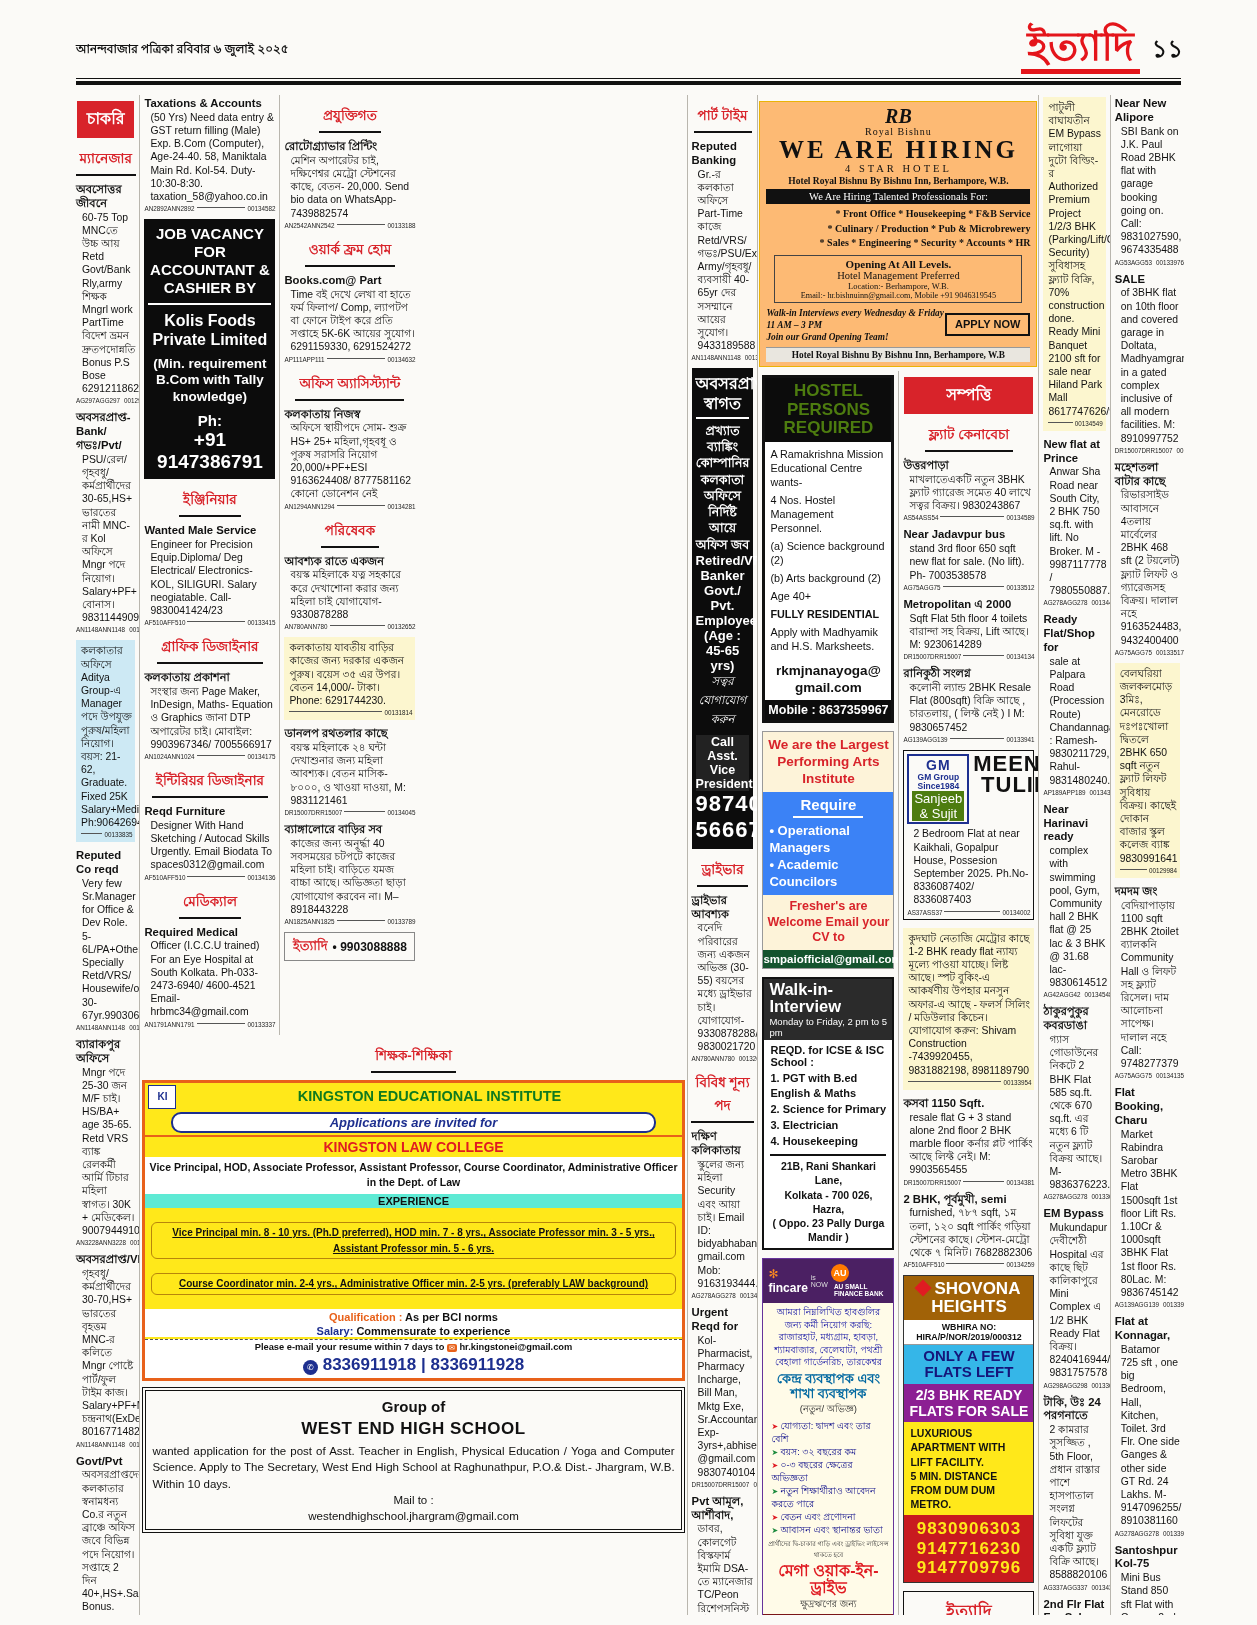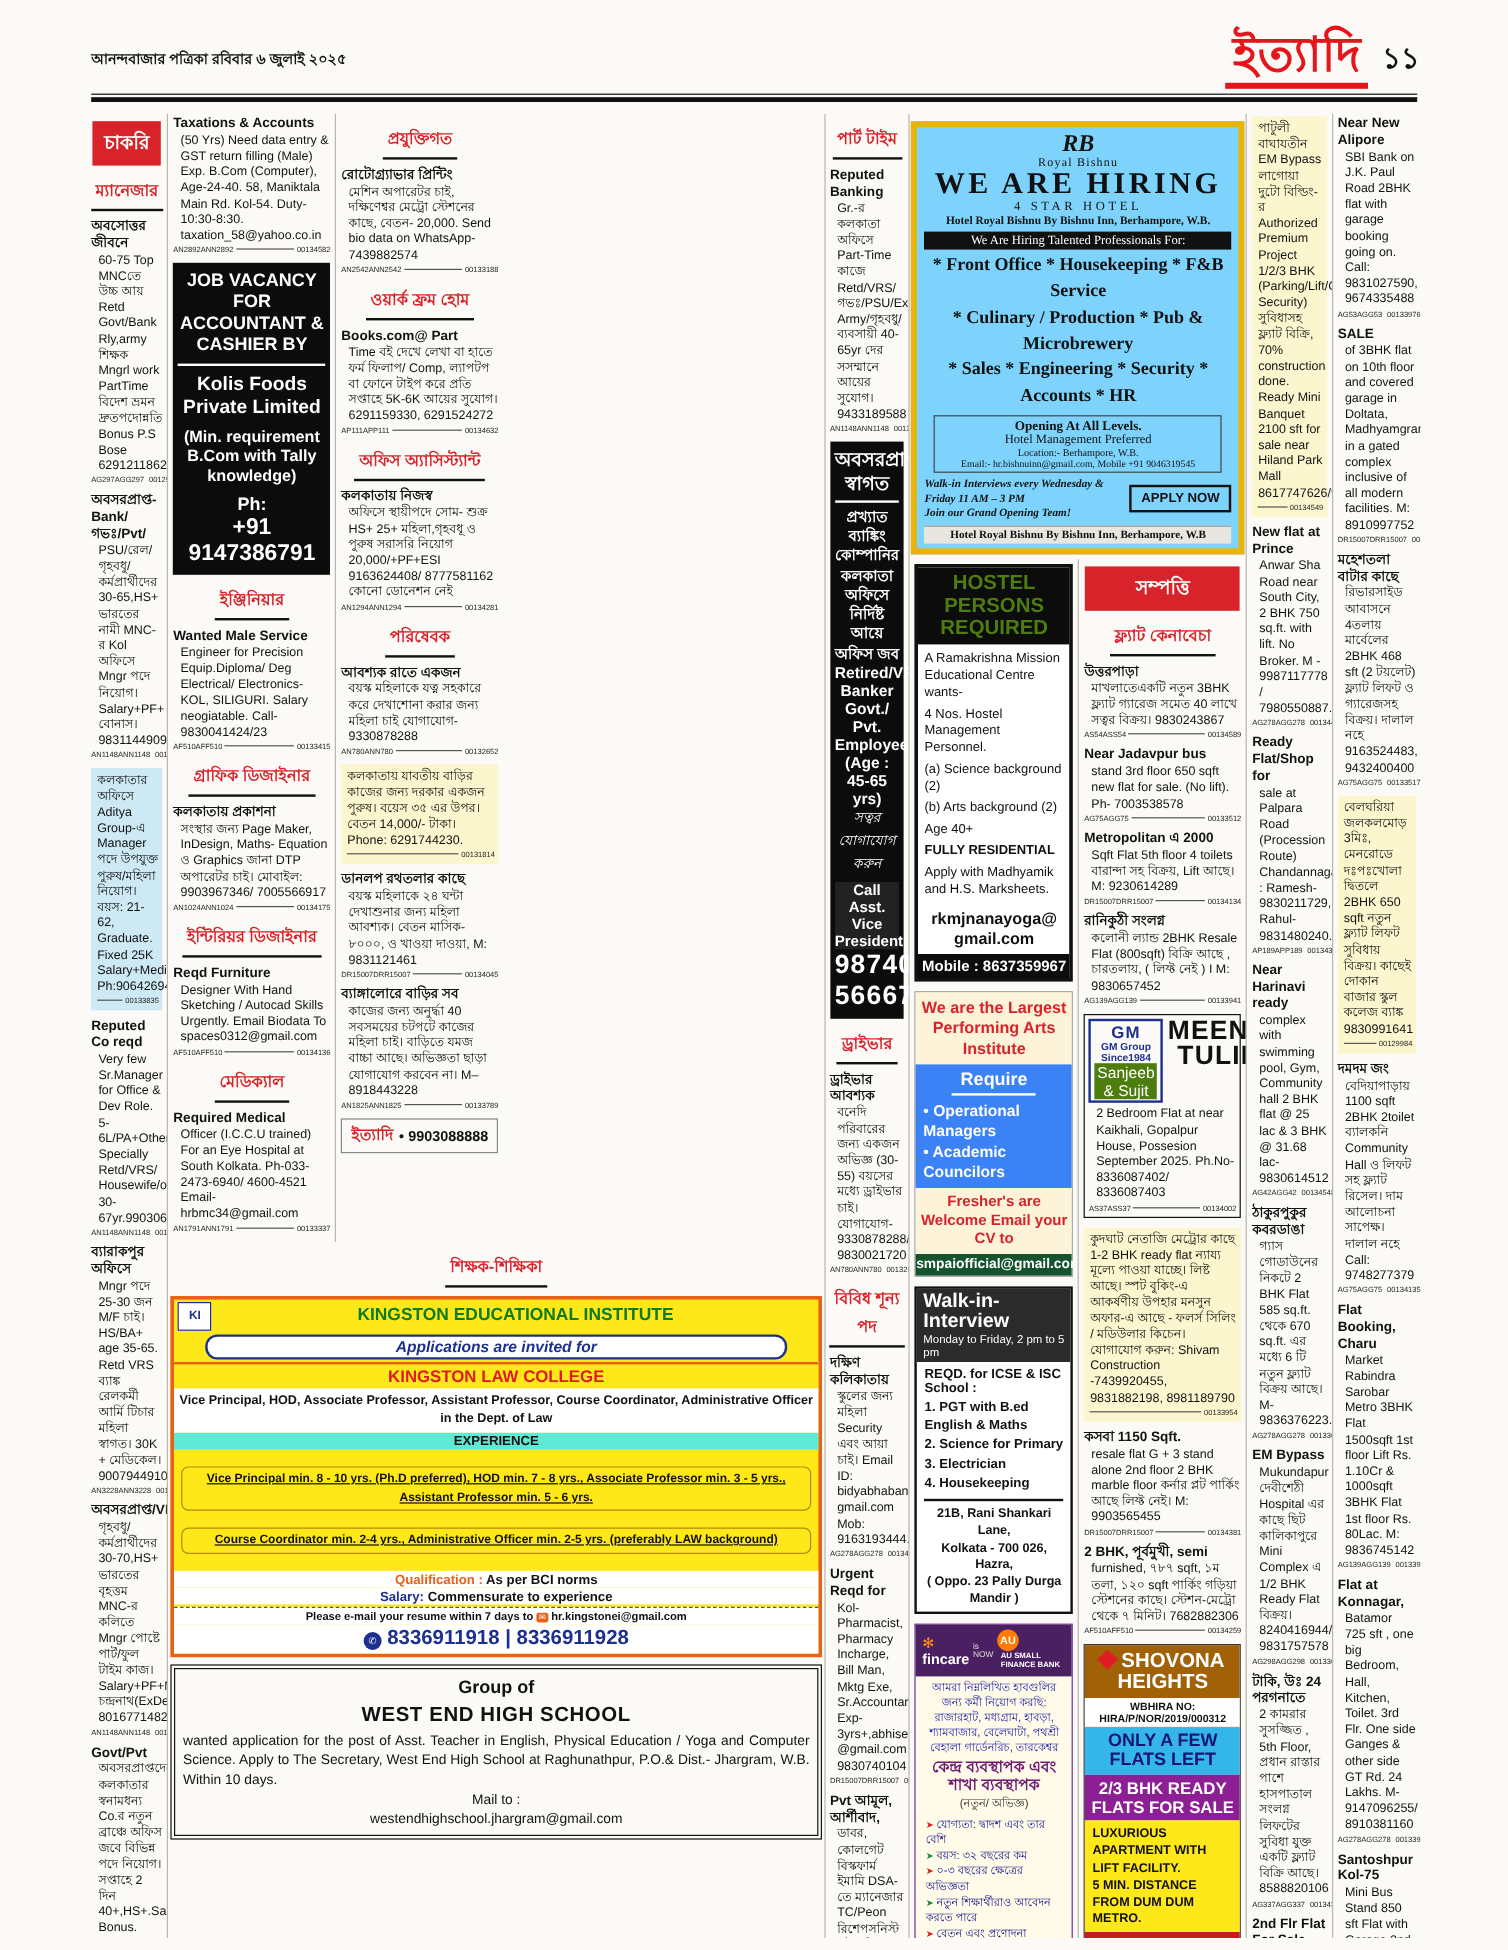--- a/index.html
+++ b/index.html
@@ -43,28 +43,28 @@
   .kolis-ph{font-size:15px;font-weight:bold;margin-top:6px;}
   .kolis-num{font-size:19px;font-weight:bold;}
   
   .bank-head{font-size:16px;font-weight:bold;line-height:1.2;border-bottom:2px solid #fff;padding-bottom:4px;margin-bottom:4px;}
   .bank-body{font-size:12.5px;font-weight:bold;line-height:1.3;}
   .bank-en{font-size:13px;font-weight:bold;}
   .bank-it{font-style:italic;font-size:11.5px;}
   .bank-call{background:#222;color:#fff;font-weight:bold;font-size:12.5px;margin-top:5px;}
   .bank-phone{font-size:22px;font-weight:bold;letter-spacing:1px;}
   
-  .bishnu{border:5px solid #eab308;background:#7dd3fc;padding:4px 6px;font-family:"Liberation Serif","DejaVu Serif",serif;margin:6px 1px 4px;}
+  .bishnu{border:1px solid #eab308;background:#fdba74;padding:4px 6px;font-family:"Liberation Serif","DejaVu Serif",serif;margin:6px 1px 4px;}
   .bishnu .logo{ text-align:center;font-size:20px;font-style:italic;font-weight:bold;line-height:1;}
   .bishnu .brandline{text-align:center;font-size:10px;letter-spacing:1px;}
   .bishnu .hiring{text-align:center;font-size:25px;font-weight:bold;letter-spacing:3px;line-height:1.05;}
   .bishnu .star{text-align:center;font-size:10.5px;letter-spacing:3px;}
   .bishnu .tag{text-align:center;font-size:9.5px;font-weight:bold;margin-top:2px;}
   .bishnu .bar{background:#111;color:#fff;text-align:center;font-size:10.5px;padding:2px 0;margin:3px 0;}
-  .bishnu .roles{text-align:center;font-size:15px;font-weight:bold;line-height:1.45;}
+  .bishnu .roles{text-align:right;font-size:10px;font-weight:bold;line-height:1.45;}
   .bishnu .openbox{border:1px solid #444;margin:4px 8px;padding:2px;text-align:center;}
   .bishnu .open1{font-size:11px;font-weight:bold;}
   .bishnu .open2{font-size:10.5px;}
   .bishnu .open3{font-size:8.5px;}
   .bishnu .open4{font-size:8.2px;}
   .bishnu .walk{display:flex;align-items:center;margin-top:3px;}
   .bishnu .walktext{flex:1;font-size:9.3px;font-style:italic;font-weight:bold;line-height:1.3;}
   .bishnu .apply{border:2px solid #111;font-family:"Liberation Sans",sans-serif;font-weight:bold;font-size:11px;
     padding:3px 8px;text-align:center;line-height:1.2;}
   .bishnu .foot{background:#e9e6df;text-align:center;font-size:9.3px;font-weight:bold;margin-top:4px;padding:2px 0;border-top:1px solid #999;}
@@ -96,21 +96,21 @@
   
   .aubank{border:1px solid #663399;background:#fffbe8;}
   .aubank .auhead{background:#4b2063;display:flex;align-items:center;justify-content:space-between;padding:3px 5px;}
   .aubank .finc{color:#fff;font-weight:bold;font-size:12px;}
   .aubank .finc .fdot{color:#ff8b1f;}
   .aubank .isnow{color:#ddd;font-size:7px;margin:0 3px;}
   .aubank .aucirc{background:#ff7a00;color:#fff;font-weight:bold;border-radius:50%;width:18px;height:18px;line-height:18px;text-align:center;font-size:9px;display:inline-block;}
   .aubank .autext{color:#fff;font-size:6.5px;font-weight:bold;margin-left:3px;line-height:1.1;display:inline-block;text-align:left;}
   .aubank .intro{color:#1a1aa6;font-size:9.3px;text-align:center;padding:3px 4px 0;line-height:1.35;}
   .aubank .hubs{color:#1a1aa6;font-size:9.3px;text-align:center;padding:0 4px;line-height:1.35;}
-  .aubank .role{color:#701a75;font-weight:bold;text-align:center;font-size:13px;line-height:1.15;padding:3px 2px 0;}
+  .aubank .role{color:#0369a1;font-weight:bold;text-align:center;font-size:13px;line-height:1.15;padding:3px 2px 0;}
   .aubank .rolesub{text-align:center;font-size:9.5px;color:#333;}
   .aubank ul{margin:3px 0 2px;padding:0 4px 0 8px;list-style:none;}
   .aubank li{font-size:9.3px;color:#14148c;line-height:1.4;}
   .aubank li::before{content:"➤ ";font-size:8px;}
   .aubank li:nth-child(odd)::before{color:#e01b22;}
   .aubank li:nth-child(even)::before{color:#1b8a3c;}
   .aubank .note{font-size:6.5px;color:#333;text-align:center;padding:0 2px;}
   .aubank .mega{color:#e01b22;font-weight:bold;text-align:center;font-size:16px;line-height:1.05;padding-top:2px;}
   .aubank .megasub{background:#7a1518;color:#fff;text-align:center;font-size:8.5px;padding:1px 0;margin-top:2px;}
   

